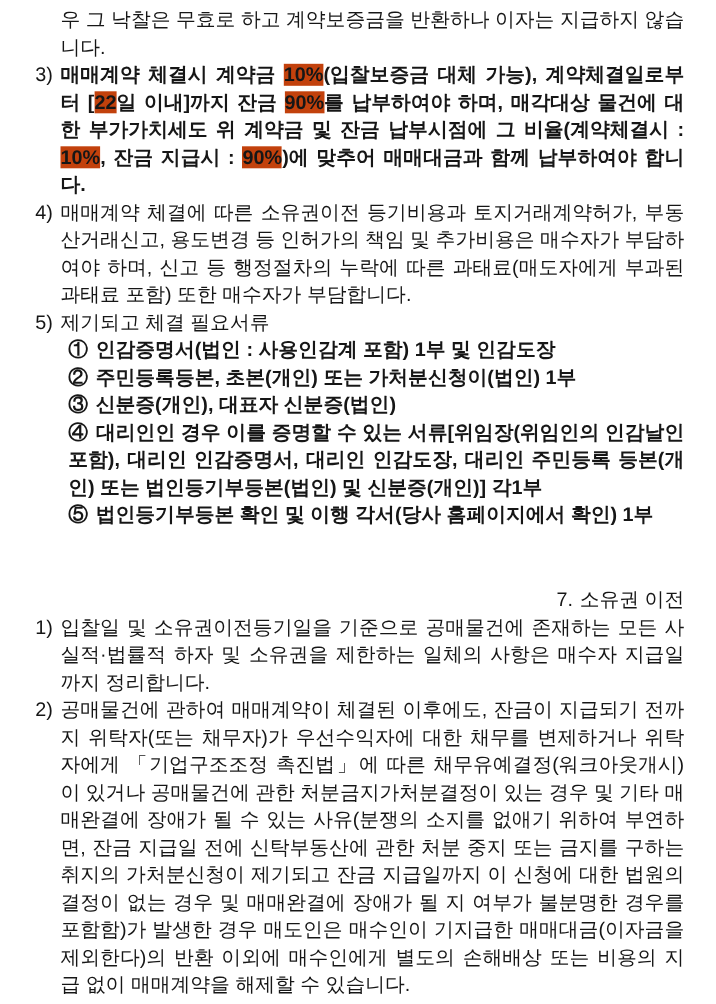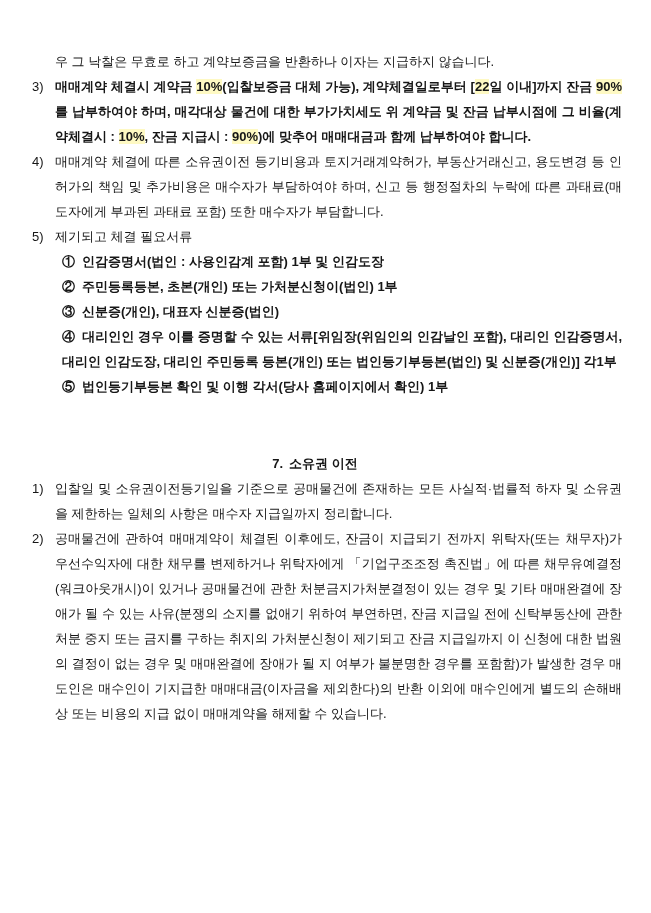--- a/index.html
+++ b/index.html
@@ -9,23 +9,22 @@
   }
   body {
     width: 651px;
     height: 913px;
     overflow: hidden;
     font-family: "Liberation Sans", sans-serif;
     color: #161616;
   }
   .doc {
     padding: 6px 29px 0 8px;
-    font-size: 13px;
+    font-size: 18px;
     line-height: 25px;
-    margin-top: 43px;
   }
   .para {
     text-align: justify;
     margin: 0;
   }
   
   .para.continuation {
     margin-left: 47px; 
   }
   
@@ -46,27 +45,27 @@
     margin-left: 54px; 
     font-weight: bold;
   }
   .para.circled .marker {
     padding-right: 7px;
   }
   
   .para.bold-content .content { font-weight: 700; }
   
   .para.section-heading {
-    font-weight: 700;
+    font-weight: 400;
     margin-top: 52px;
-    text-align: center;
+    text-align: right;
   }
   .para.section-heading .marker { padding-right: 6px; }
   .hl {
-    background: #fef9c3;
+    background: #c2410c;
   }
 </style>
 </head>
 <body>
 
 <div class="doc" id="doc-body">
     <p class="para continuation"><span class="content"><span>우 그 낙찰은 무효로 하고 계약보증금을 반환하나 이자는 지급하지 않습니다.</span></span></p>
     <p class="para numbered bold-content"><span class="marker">3)</span><span class="content"><span>매매계약 체결시 계약금 </span><span class="hl">10%</span><span>(입찰보증금 대체 가능), 계약체결일로부터 [</span><span class="hl">22</span><span>일 이내]까지 잔금 </span><span class="hl">90%</span><span>를 납부하여야 하며, 매각대상 물건에 대한 부가가치세도 위 계약금 및 잔금 납부시점에 그 비율(계약체결시 : </span><span class="hl">10%</span><span>, 잔금 지급시 : </span><span class="hl">90%</span><span>)에 맞추어 매매대금과 함께 납부하여야 합니다.</span></span></p>
     <p class="para numbered"><span class="marker">4)</span><span class="content"><span>매매계약 체결에 따른 소유권이전 등기비용과 토지거래계약허가, 부동산거래신고, 용도변경 등 인허가의 책임 및 추가비용은 매수자가 부담하여야 하며, 신고 등 행정절차의 누락에 따른 과태료(매도자에게 부과된 과태료 포함) 또한 매수자가 부담합니다.</span></span></p>
     <p class="para numbered"><span class="marker">5)</span><span class="content"><span>제기되고 체결 필요서류</span></span></p>

